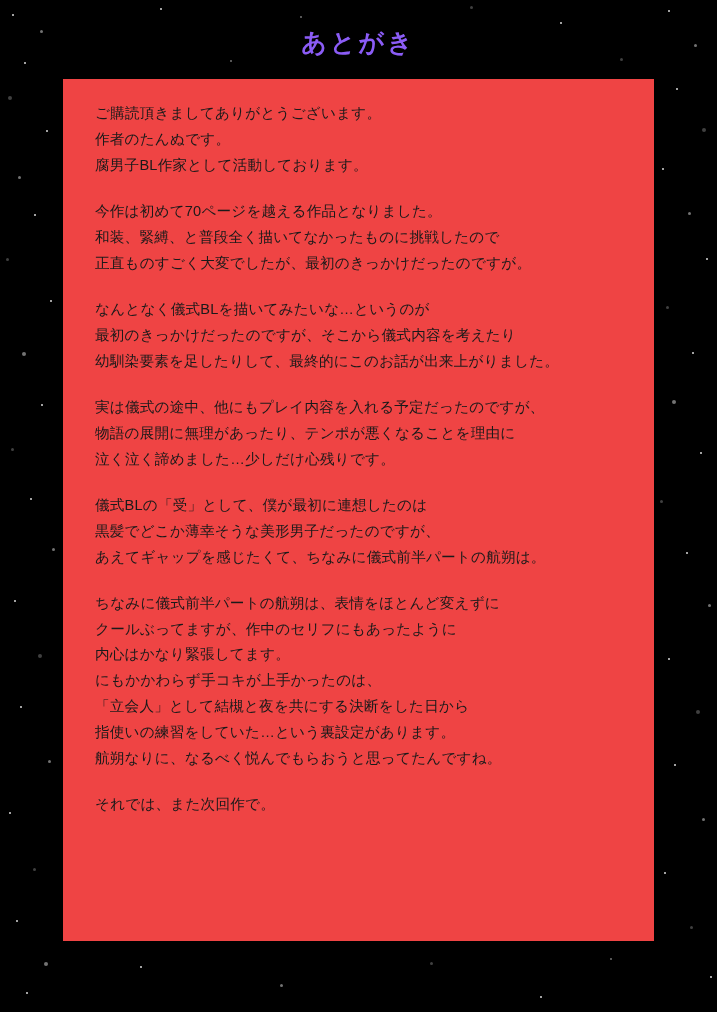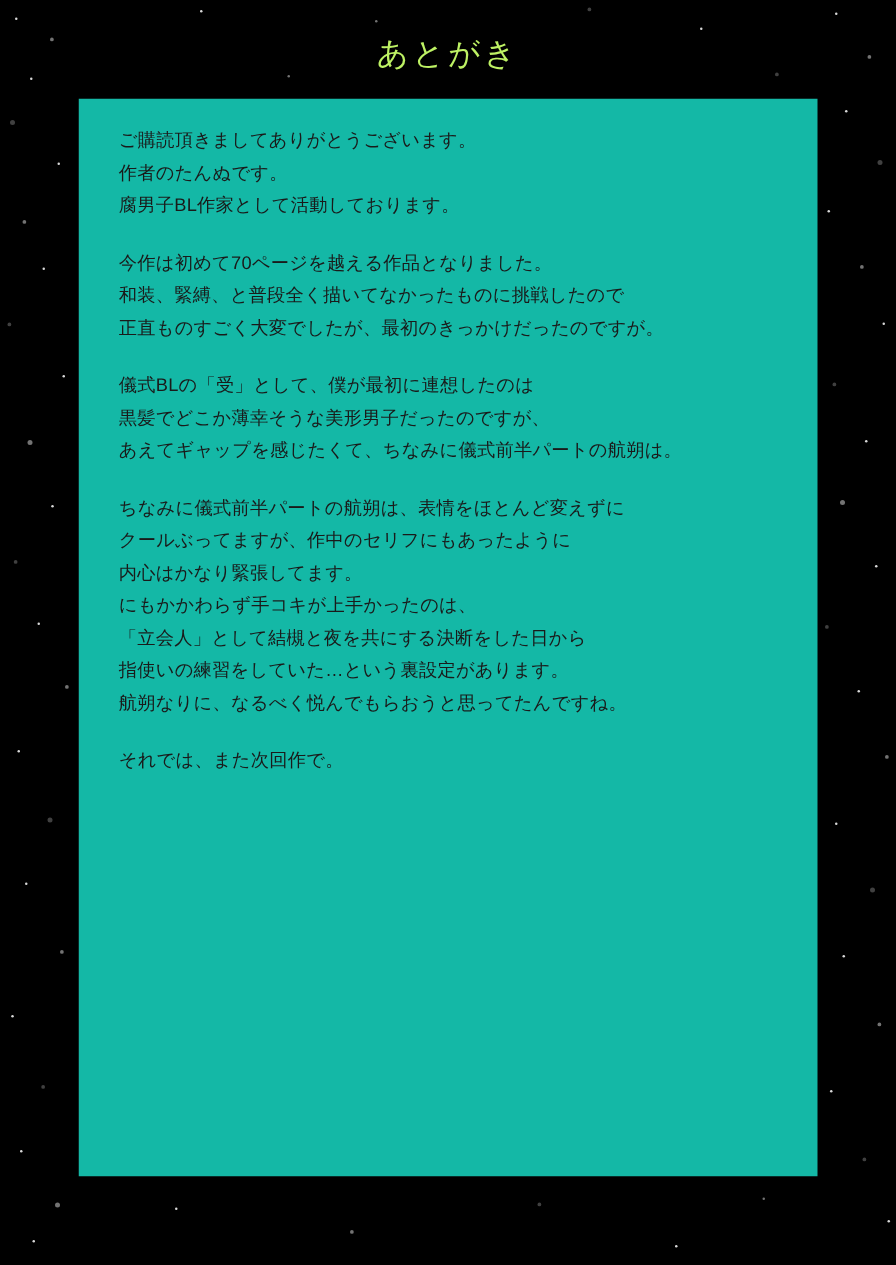--- a/index.html
+++ b/index.html
@@ -24,34 +24,34 @@
   }
   .star.dim { opacity: 0.45; }
   .star.faint { opacity: 0.25; }
 
   .page-title {
     position: absolute;
     top: 26px;
     left: 0;
     width: 717px;
     text-align: center;
-    color: #bef264;
+    color: #8b5cf6;
     font-size: 25px;
-    font-weight: normal;
+    font-weight: bold;
     letter-spacing: 3px;
     z-index: 5;
   }
 
   .paper {
     position: absolute;
     left: 63px;
     top: 79px;
     width: 591px;
     height: 862px;
-    background: #14b8a6;
+    background: #ef4444;
     z-index: 4;
   }
 
   .body-text {
     position: absolute;
     left: 32px;
     top: 22px;
     right: 18px;
     color: #1a1a1a;
     font-size: 14.6px;
@@ -132,20 +132,26 @@
 <div class="page-title">あとがき</div>
 
 <div class="paper">
   <div class="body-text">
     <p class="para">ご購読頂きましてありがとうございます。
 作者のたんぬです。
 腐男子BL作家として活動しております。</p>
     <p class="para">今作は初めて70ページを越える作品となりました。
 和装、緊縛、と普段全く描いてなかったものに挑戦したので
 正直ものすごく大変でしたが、最初のきっかけだったのですが。</p>
+    <p class="para">なんとなく儀式BLを描いてみたいな…というのが
+最初のきっかけだったのですが、そこから儀式内容を考えたり
+幼馴染要素を足したりして、最終的にこのお話が出来上がりました。</p>
+    <p class="para">実は儀式の途中、他にもプレイ内容を入れる予定だったのですが、
+物語の展開に無理があったり、テンポが悪くなることを理由に
+泣く泣く諦めました…少しだけ心残りです。</p>
     <p class="para">儀式BLの「受」として、僕が最初に連想したのは
 黒髪でどこか薄幸そうな美形男子だったのですが、
 あえてギャップを感じたくて、ちなみに儀式前半パートの航朔は。</p>
     <p class="para">ちなみに儀式前半パートの航朔は、表情をほとんど変えずに
 クールぶってますが、作中のセリフにもあったように
 内心はかなり緊張してます。
 にもかかわらず手コキが上手かったのは、
 「立会人」として結槻と夜を共にする決断をした日から
 指使いの練習をしていた…という裏設定があります。
 航朔なりに、なるべく悦んでもらおうと思ってたんですね。</p>

